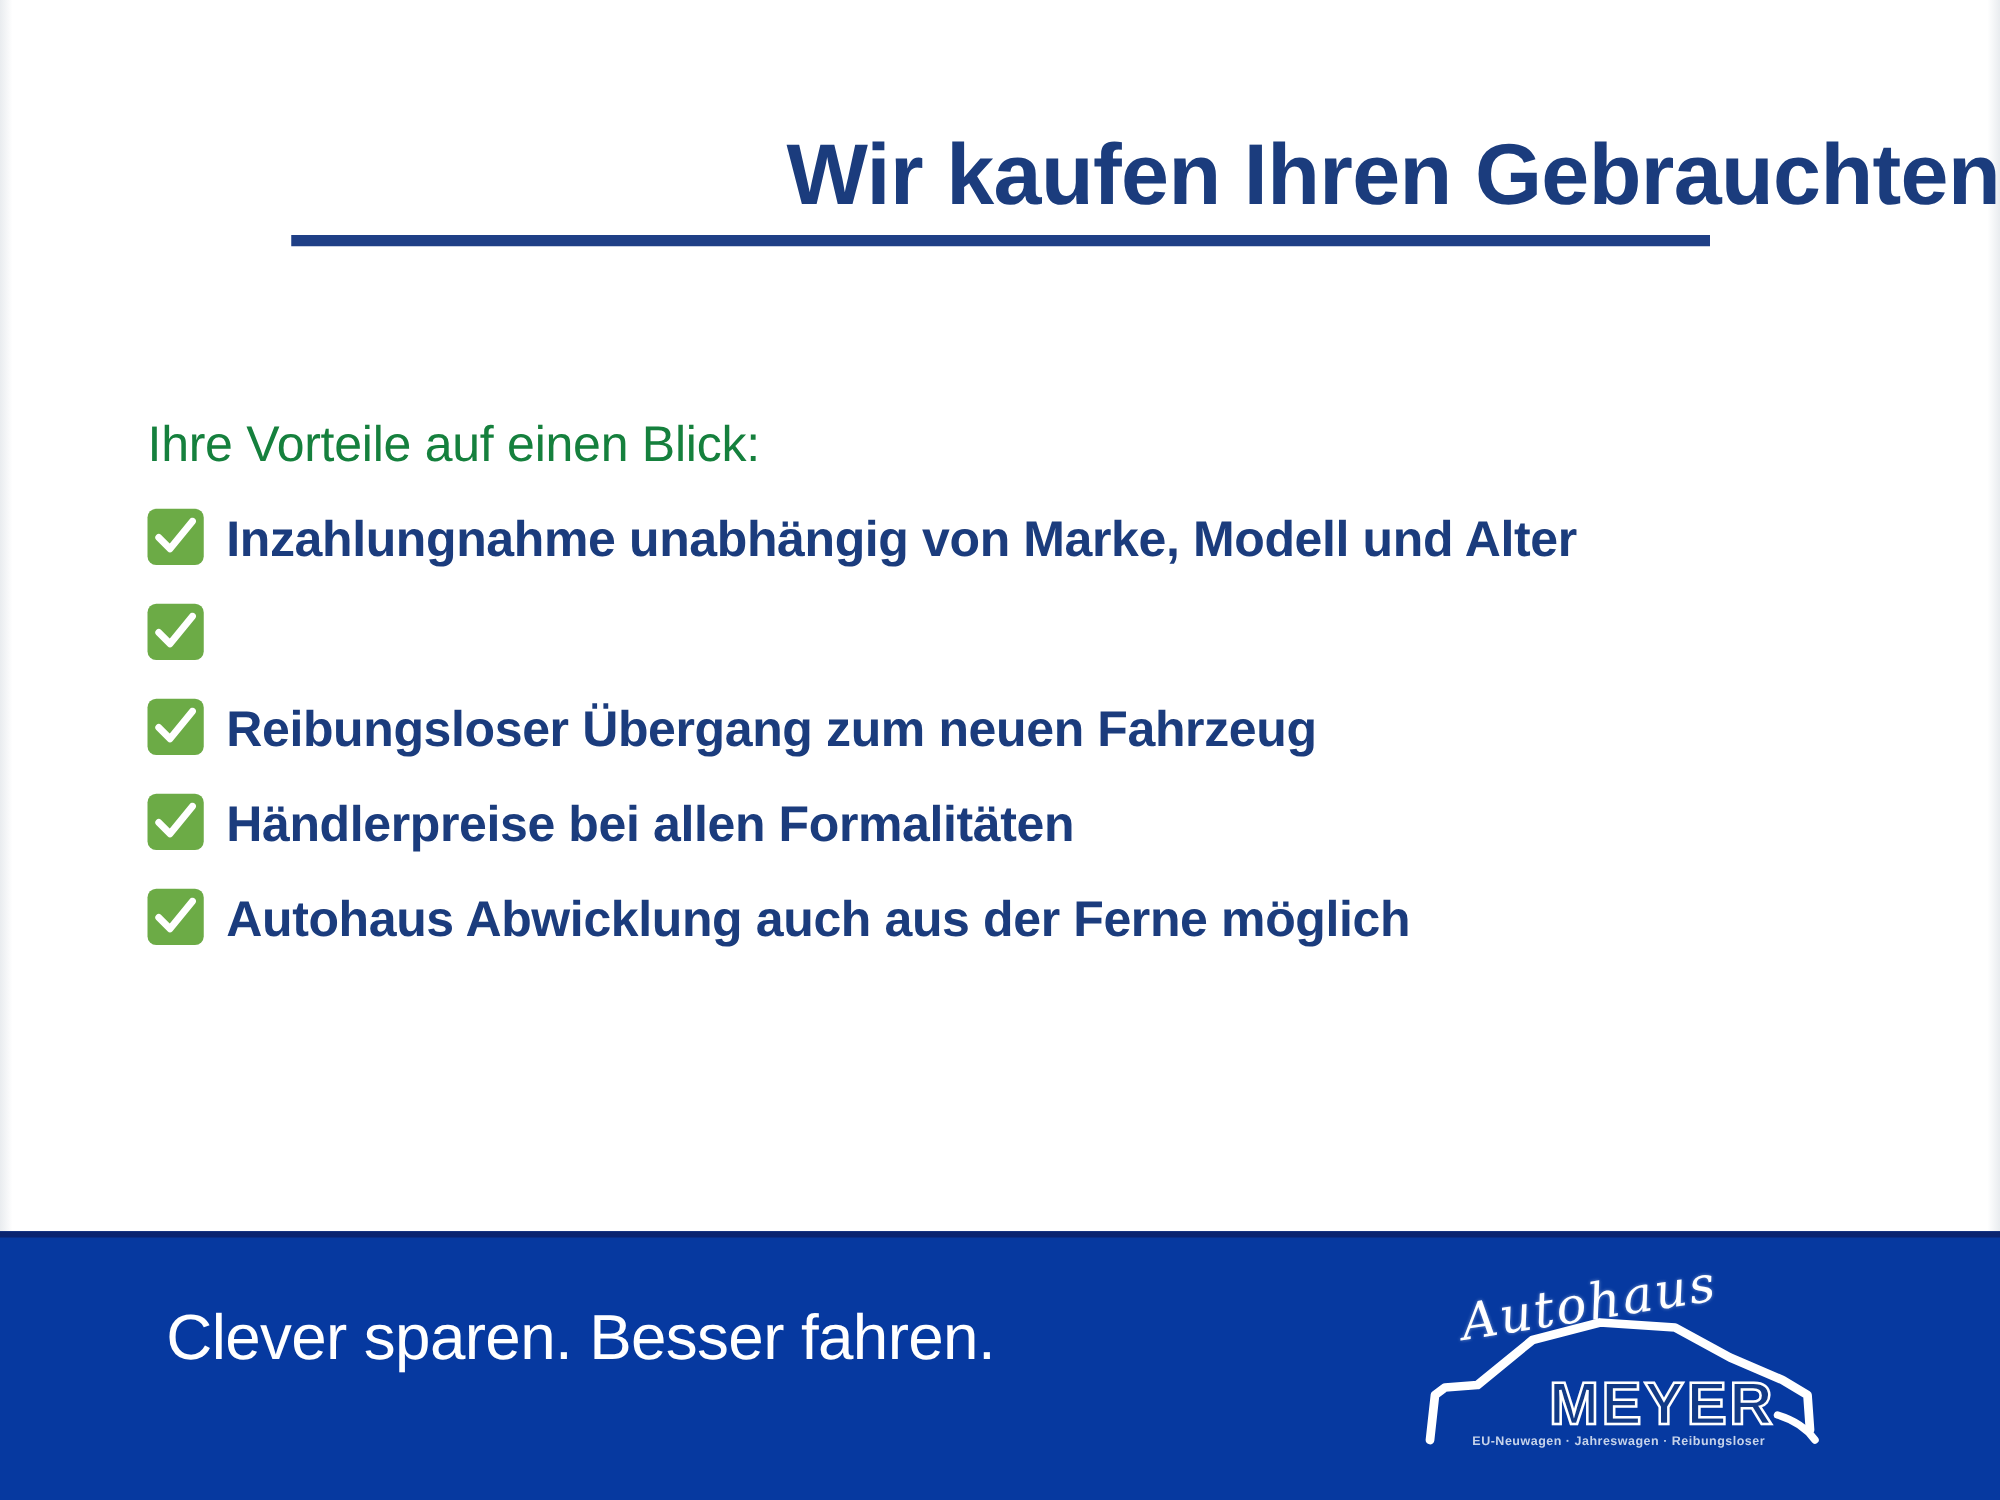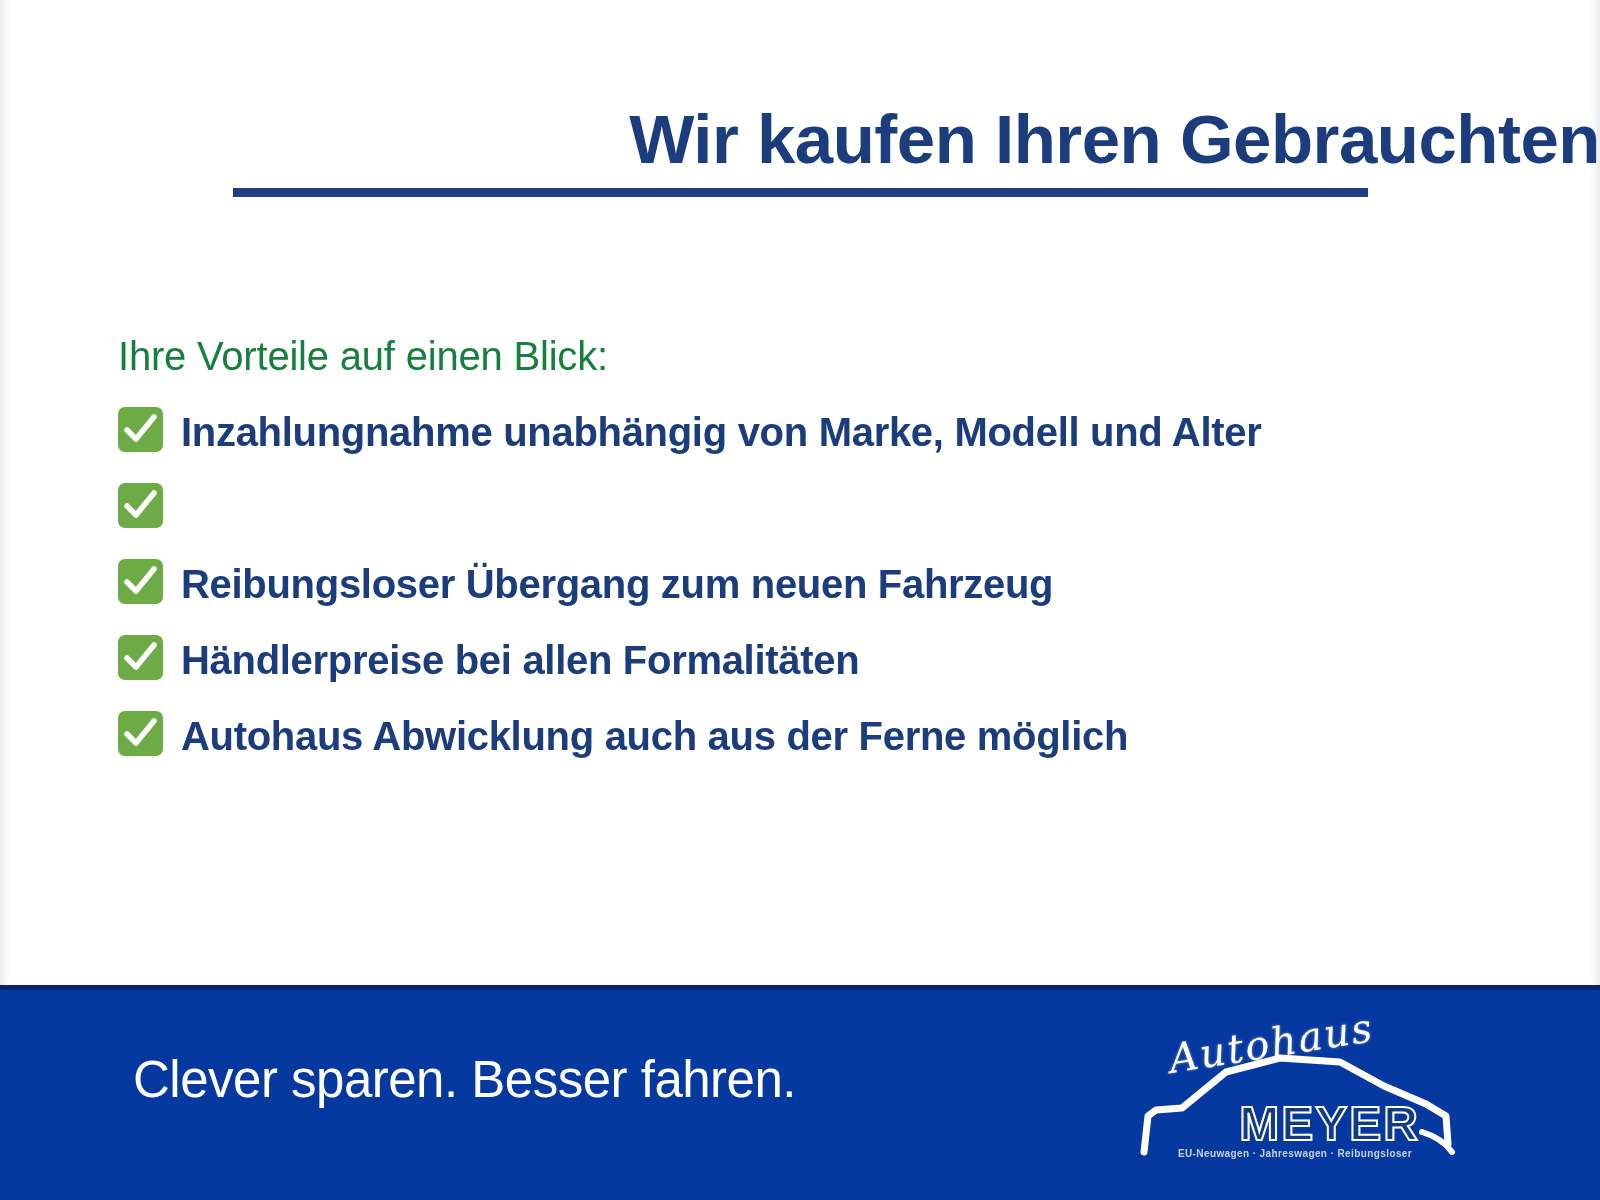--- a/index.html
+++ b/index.html
@@ -111,21 +111,21 @@
     left: 0;
     top: 985px;
     width: 1600px;
     height: 215px;
     background: #0639a0;
     border-top: 5px solid #0a2470;
   }
   .footer-tagline {
     position: absolute;
     left: 133px;
-    top: 60px;
+    top: 50px;
     font-size: 51px;
     font-weight: 400;
     color: #ffffff;
     white-space: nowrap;
     letter-spacing: -0.5px;
   }
 
   
   .logo {
     position: absolute;

